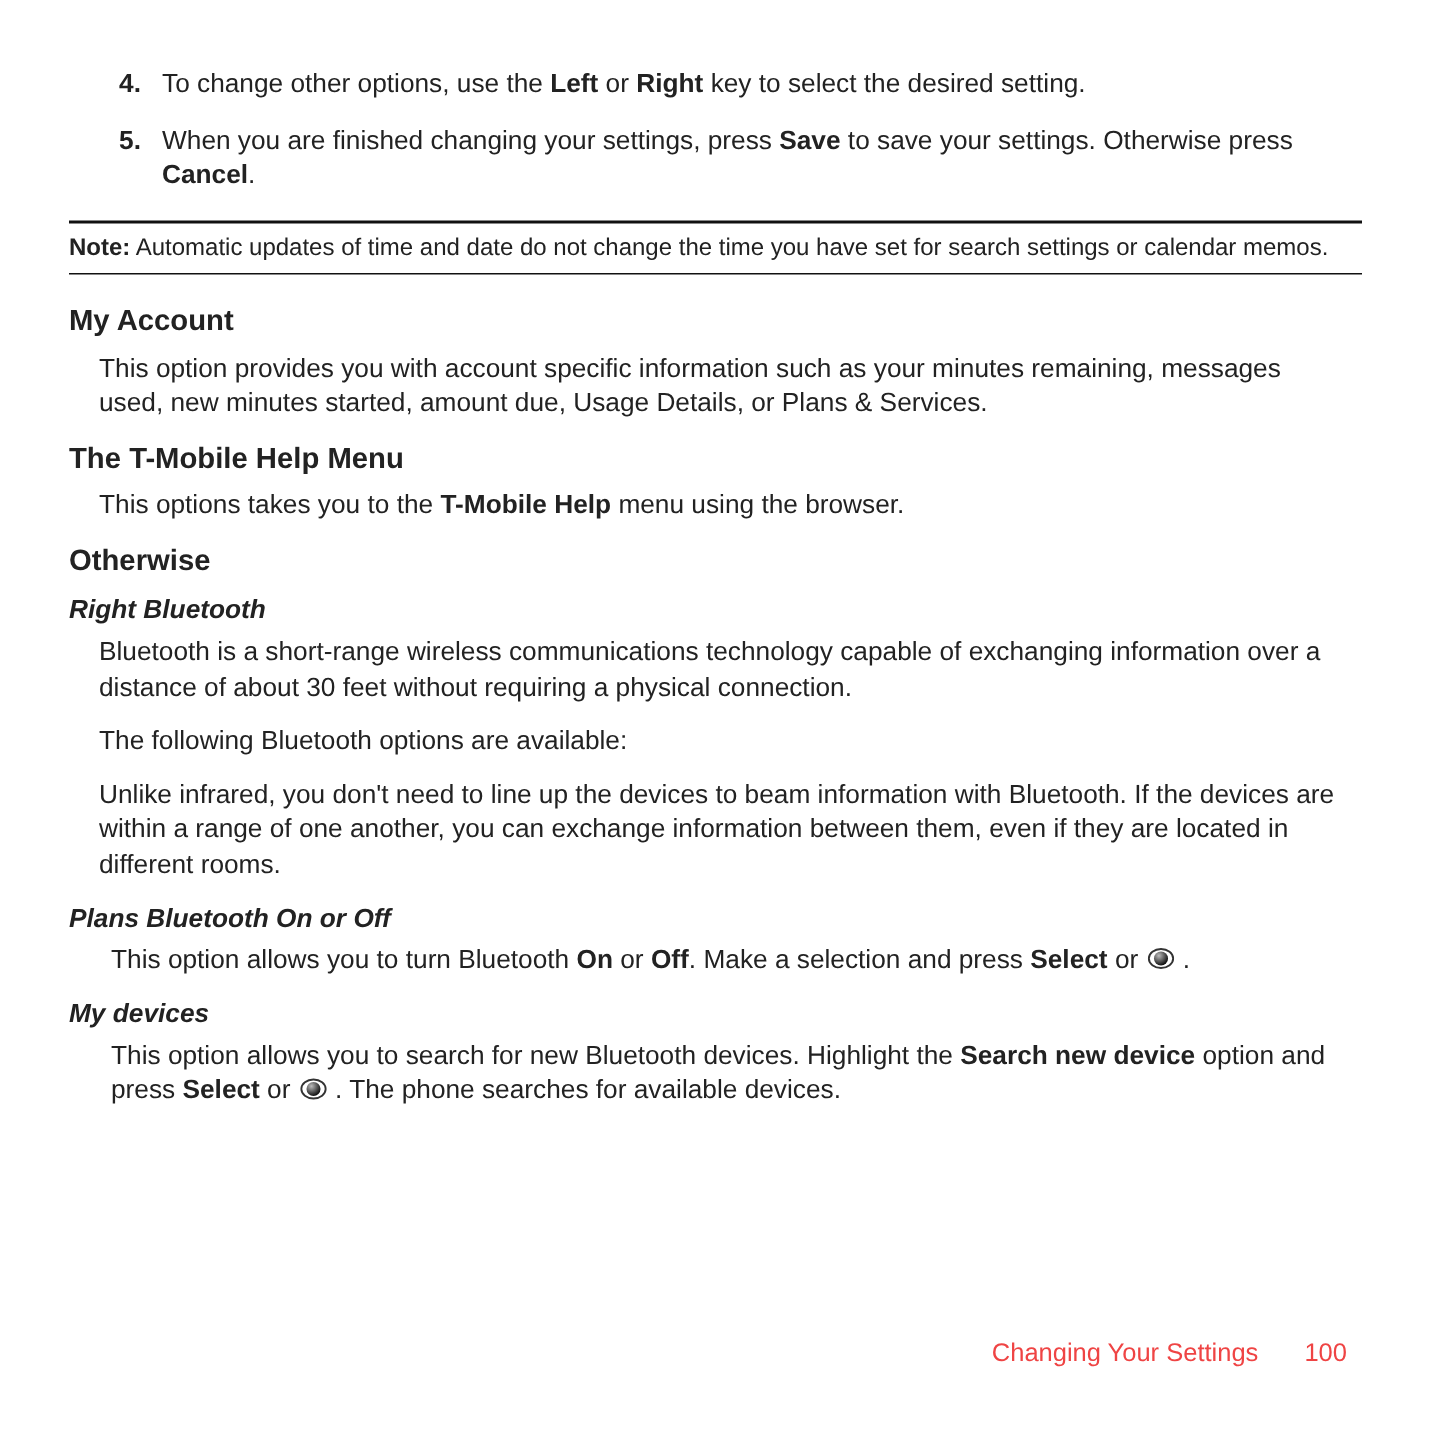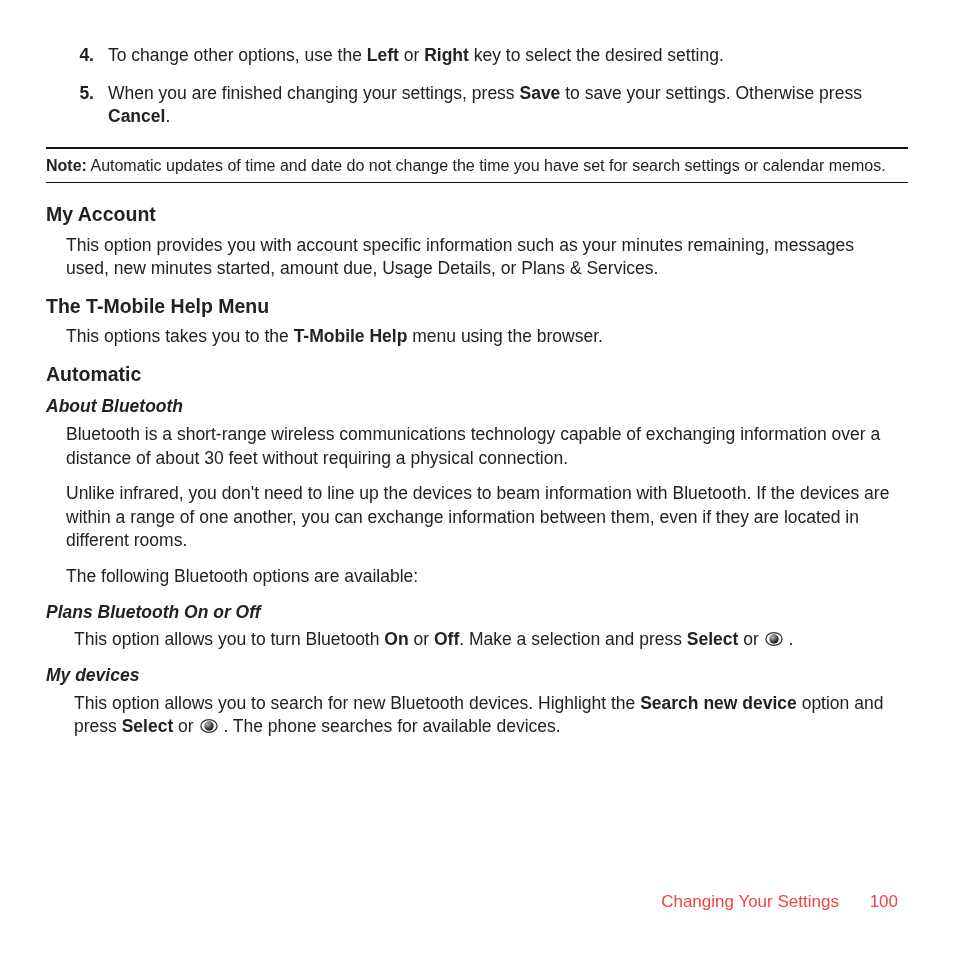--- a/index.html
+++ b/index.html
@@ -101,26 +101,26 @@
   </div>
 
   <div class="h1">My Account</div>
   <div class="para">This option provides you with account specific information such as your minutes remaining, messages used, new minutes started, amount due, Usage Details, or Plans &amp; Services.</div>
 
   <div class="h1">The T-Mobile Help Menu</div>
   <div class="para">
     <span>This options takes you to the </span><span class="bold">T-Mobile Help</span><span> menu using the browser.</span>
   </div>
 
-  <div class="h1">Automatic</div>
+  <div class="h1">Otherwise</div>
 
-  <div class="h2">About Bluetooth</div>
+  <div class="h2">Right Bluetooth</div>
   <div class="para">Bluetooth is a short-range wireless communications technology capable of exchanging information over a distance of about 30 feet without requiring a physical connection.</div>
+  <div class="para">The following Bluetooth options are available:</div>
   <div class="para">Unlike infrared, you don't need to line up the devices to beam information with Bluetooth. If the devices are within a range of one another, you can exchange information between them, even if they are located in different rooms.</div>
-  <div class="para">The following Bluetooth options are available:</div>
 
   <div class="h2">Plans Bluetooth On or Off</div>
   <div class="para2">
     <span>This option allows you to turn Bluetooth </span><span class="bold">On</span><span> or </span><span class="bold">Off</span><span>. Make a selection and press </span><span class="bold">Select</span><span> or  </span>
     <svg class="btn-icon" viewBox="0 0 20 20">
       <ellipse cx="10" cy="10" rx="9" ry="7" fill="none" stroke="#333" stroke-width="1.4"></ellipse>
       <defs>
         <radialGradient id="g1" cx="35%" cy="30%" r="70%">
           <stop offset="0%" stop-color="#bbb"></stop>
           <stop offset="60%" stop-color="#555"></stop>

